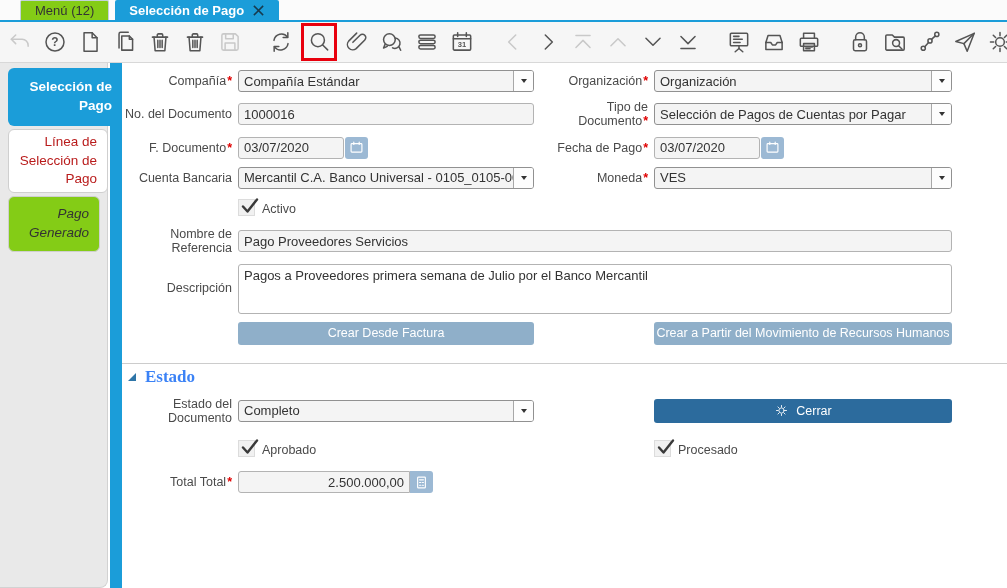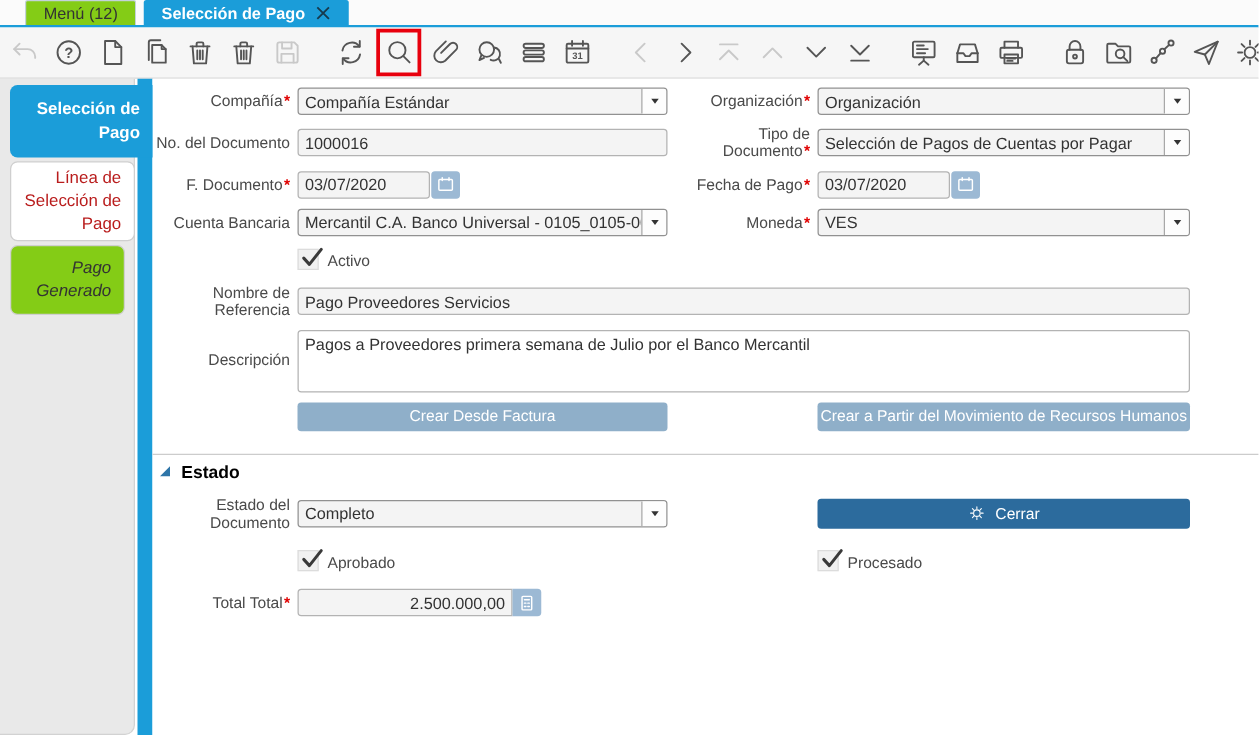--- a/index.html
+++ b/index.html
@@ -58,21 +58,21 @@
   .cb svg { position:absolute; left:1px; top:-4px; width:20px; height:20px; overflow:visible; stroke:#3a3a3a; stroke-width:2.4; fill:none; stroke-linecap:round; stroke-linejoin:round; }
   .cb-label { font-size:12.5px; color:#4a4a4a; }
 
   .steel-btn { width:100%; height:23px; background:#8fafc9; color:#fff; border:none; border-radius:3px; font-size:12.5px; font-family:"Liberation Sans",sans-serif; cursor:pointer; display:flex; align-items:center; justify-content:center; gap:6px; white-space:nowrap; overflow:hidden; }
   .steel-btn svg { width:14px; height:14px; stroke:#fff; fill:none; stroke-width:1.5; stroke-linejoin:round; flex:0 0 auto; }
   .btn-row { margin-bottom:6px; }
 
   .sep { border:none; border-top:1px solid #cccccc; margin:18px 0 6px 0; }
   .sec-head { display:flex; align-items:center; gap:9px; margin:0 0 12px 6px; height:15px; cursor:pointer; }
   .tri { width:0; height:0; border-left:8px solid transparent; border-bottom:8px solid #2e75a8; }
-  .sec-title { font-size:14px; font-weight:bold; color:#000000; }
+  .sec-title { font-size:17px; font-weight:bold; color:#3b82f6;font-family:Liberation Serif, serif; }
 
   .dark-btn { width:100%; height:24px; background:#2c6b9d; color:#fff; border:none; border-radius:3px; font-size:12.5px; font-family:"Liberation Sans",sans-serif; cursor:pointer; display:flex; align-items:center; justify-content:center; gap:7px; }
   .dark-btn svg { width:15px; height:15px; stroke:#fff; fill:none; stroke-width:1.4; stroke-linecap:round; }
   .mt12 { margin-top:12px; }
 </style>
 </head>
 <body>
 
 <div class="window">
 

